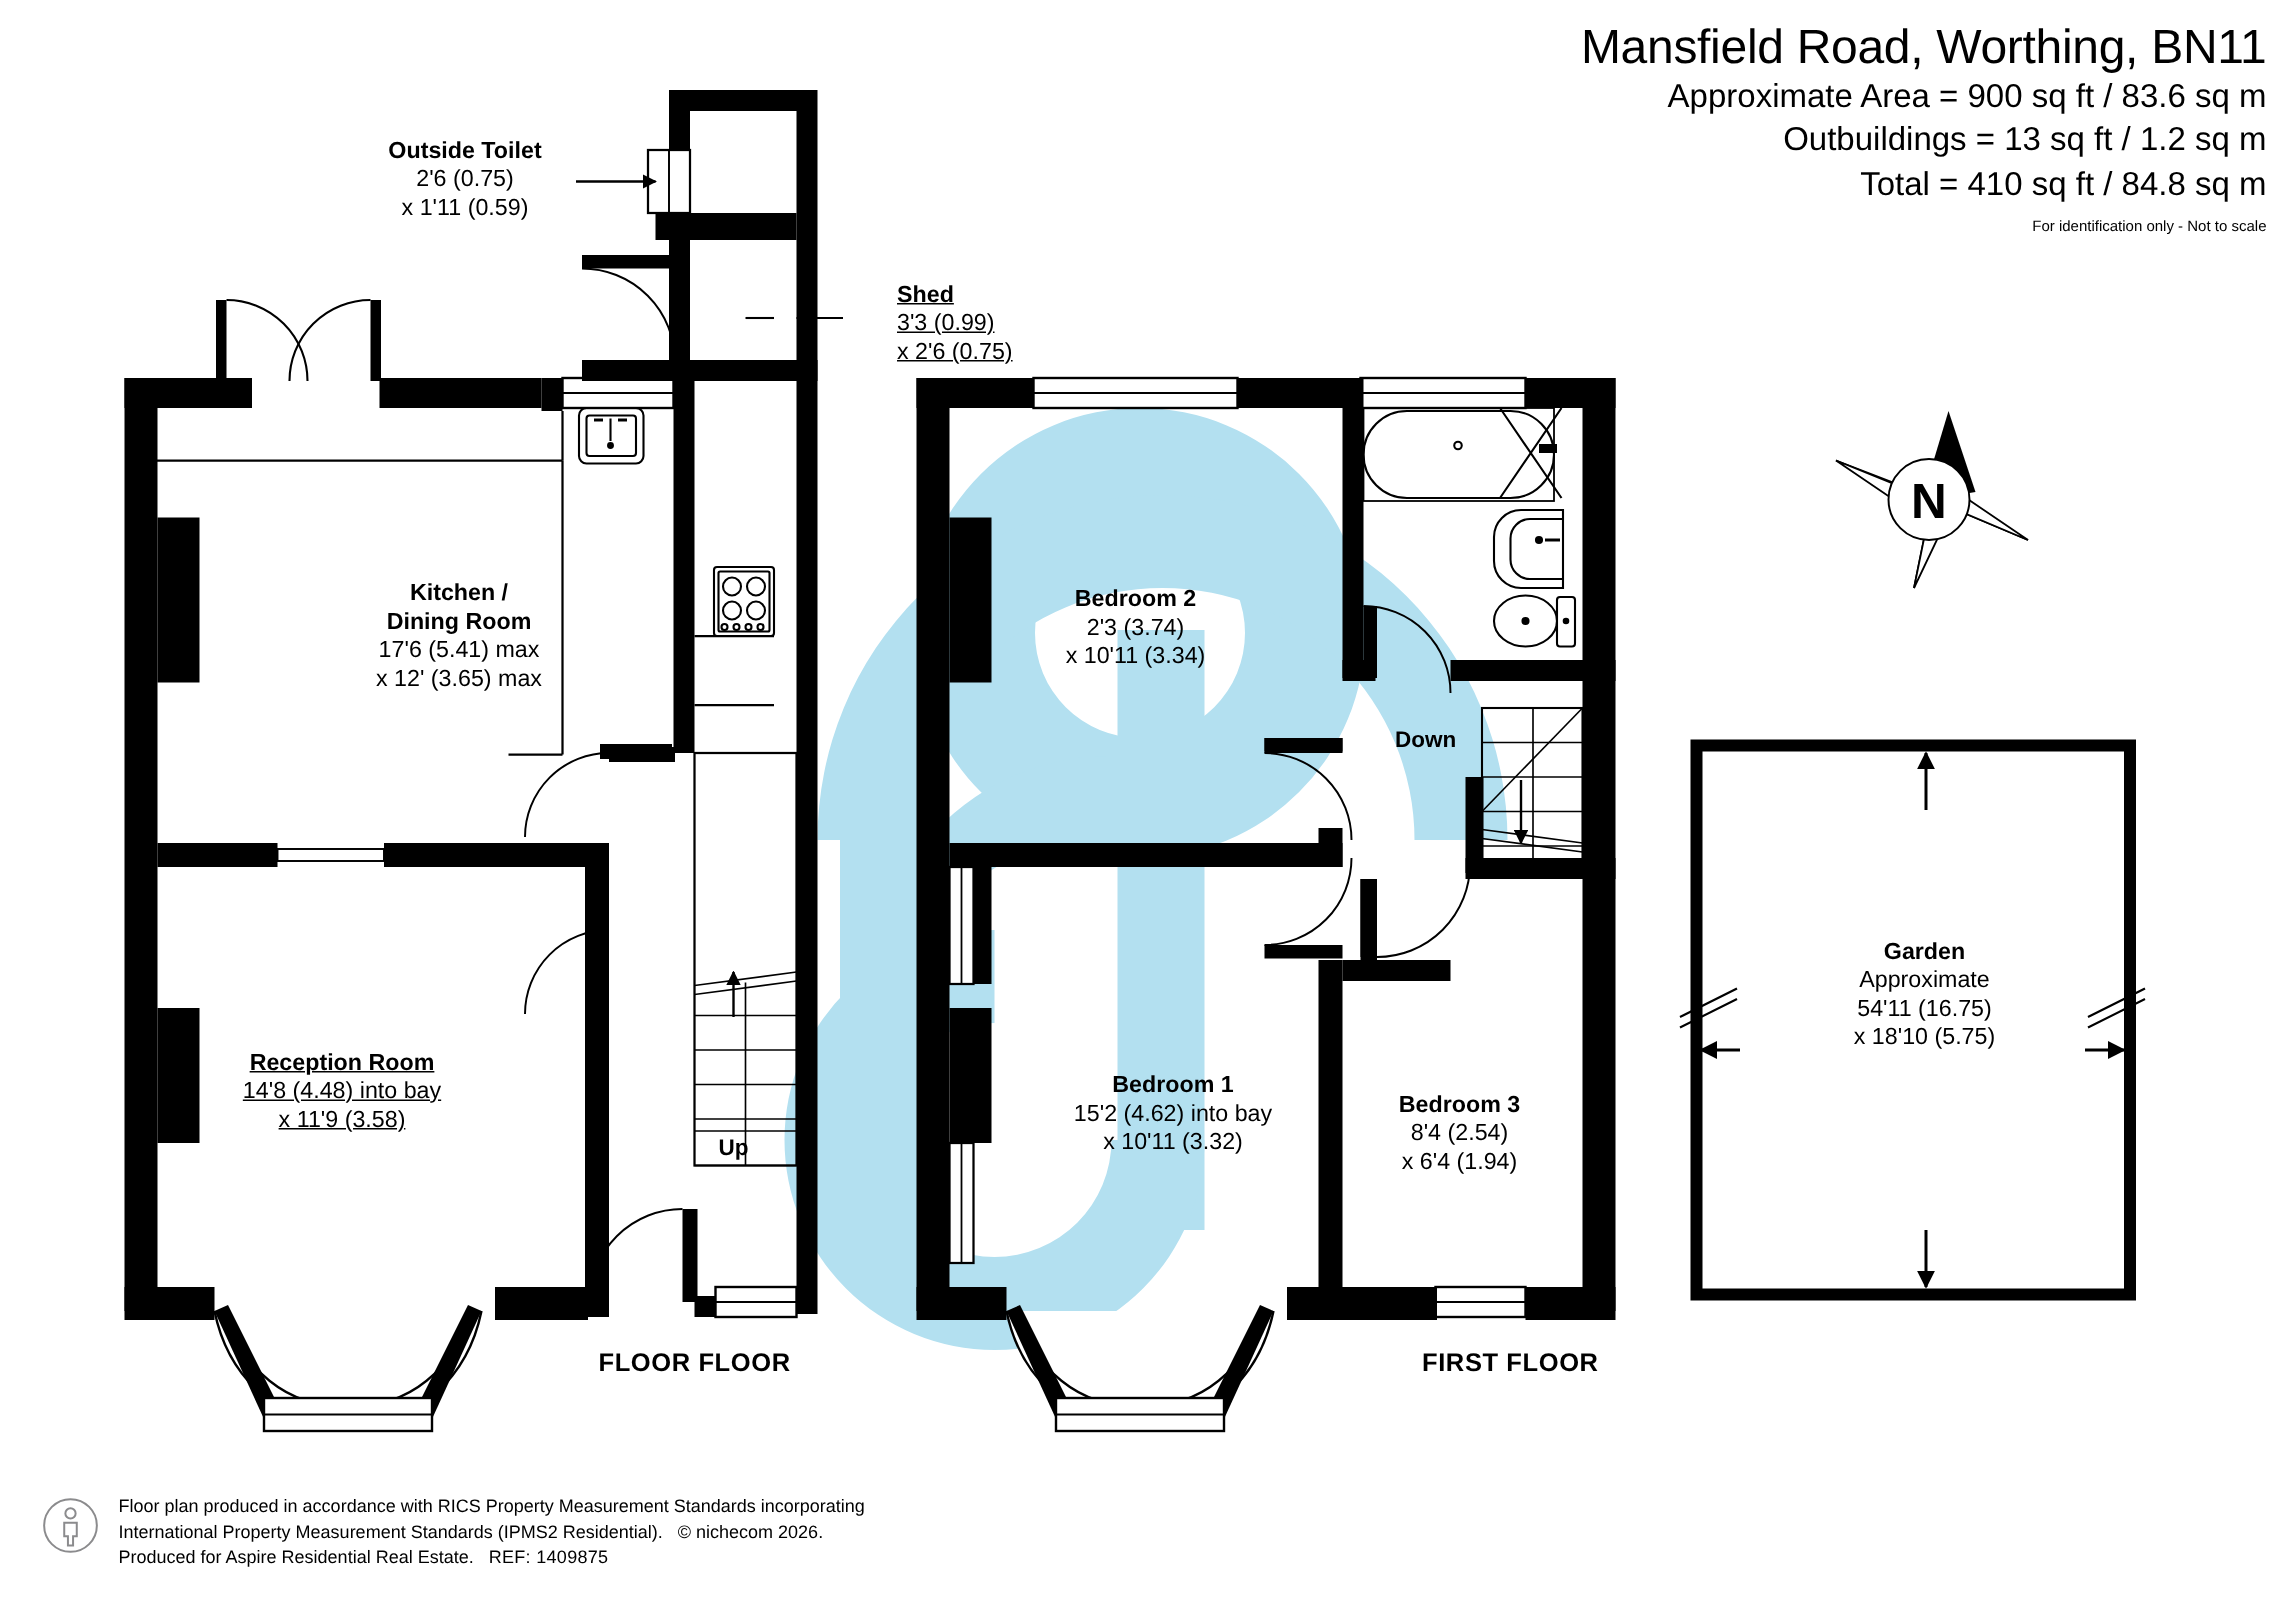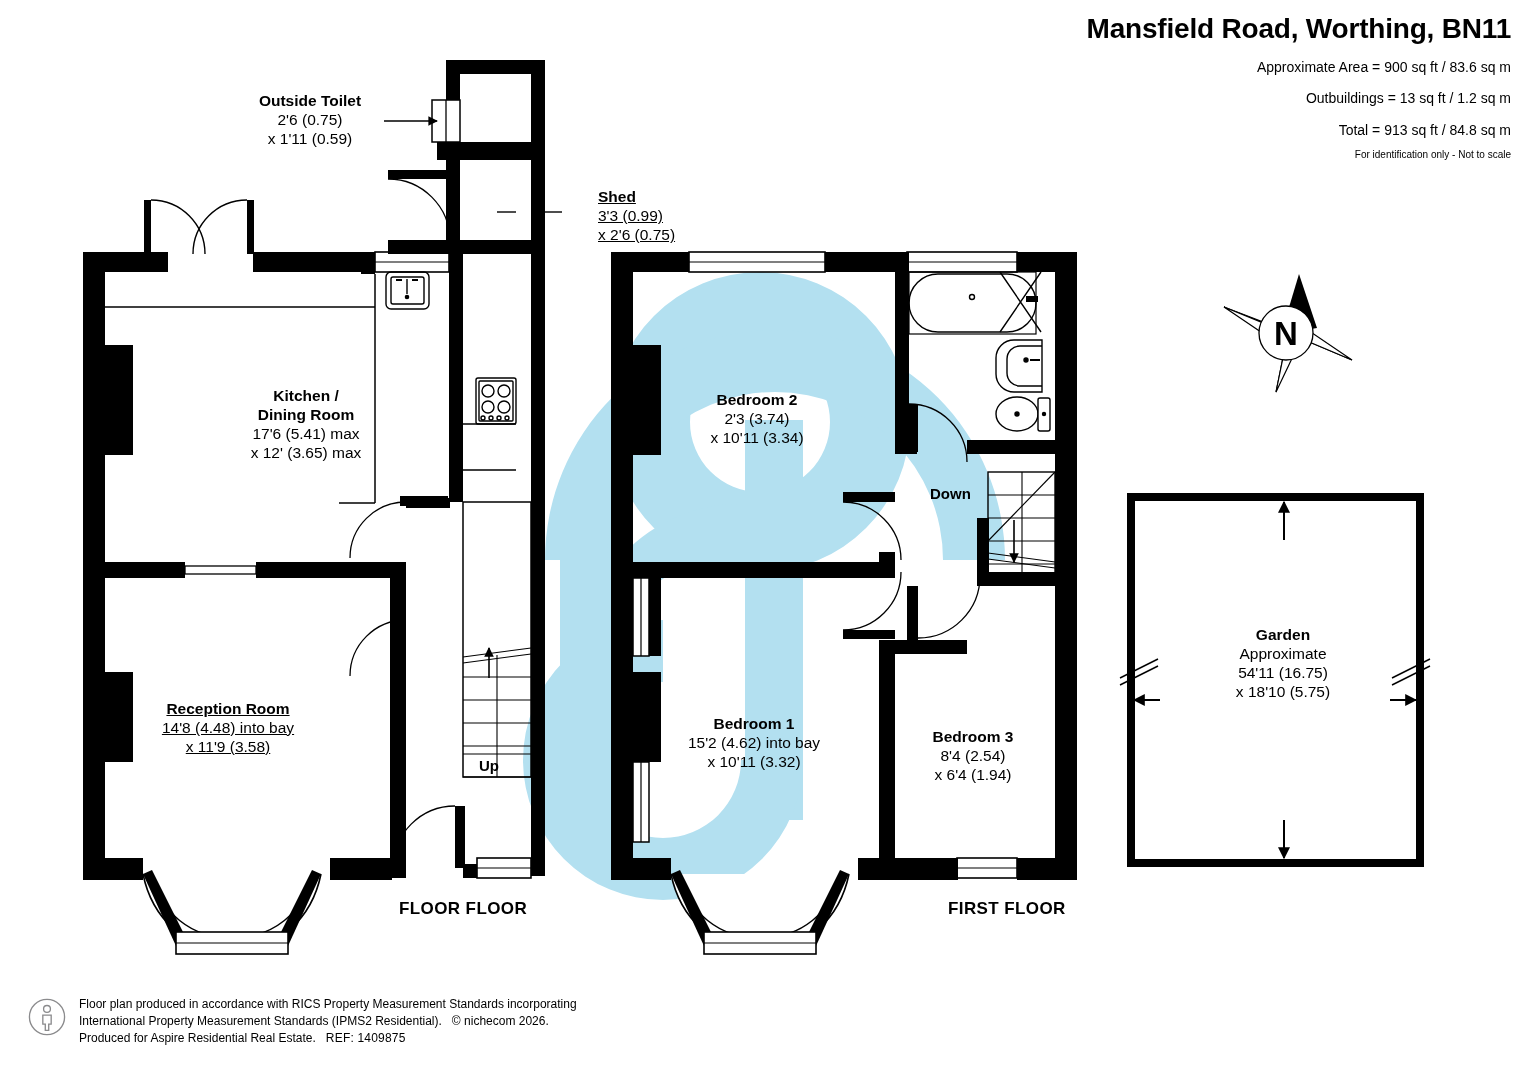--- a/index.html
+++ b/index.html
@@ -5,22 +5,22 @@
 <style>
   html,body{margin:0;padding:0;background:#ffffff;}
   body{
     width:1527px;height:1080px;position:relative;overflow:hidden;
     font-family:"Liberation Sans", sans-serif;color:#000;
   }
   .plan-root{position:absolute;inset:0;}
 
   
   #header{position:absolute;right:16px;top:14px;text-align:right;}
-  #header .title{font-size:28px;font-weight:bold;letter-spacing:-0.2px;line-height:1.1;}
-  #header .areaLine{font-size:14px;line-height:1.33;margin-top:13px;}
+  #header .title{font-size:32px;font-weight:normal;letter-spacing:-0.2px;line-height:1.1;}
+  #header .areaLine{font-size:22px;line-height:1.33;margin-top:0;}
   #header .note{font-size:10px;margin-top:9px;}
 
   
   #drawing{position:absolute;left:0;top:0;width:1527px;height:1080px;}
 
   
   .lbl{position:absolute;text-align:center;line-height:1.22;white-space:nowrap;}
   .lbl .n{font-weight:bold;font-size:15.5px;}
   .lbl .d{font-size:15.5px;}
   .floorlbl{position:absolute;font-weight:bold;font-size:17px;letter-spacing:0.4px;}
@@ -34,21 +34,21 @@
 </style>
 </head>
 <body>
 
 <div class="plan-root">
 
   <div id="header">
     <div class="title">Mansfield Road, Worthing, BN11</div>
     <div class="areaLine">Approximate Area = 900 sq ft / 83.6 sq m</div>
     <div class="areaLine">Outbuildings = 13 sq ft / 1.2 sq m</div>
-    <div class="areaLine">Total = 913 sq ft / 84.8 sq m</div>
+    <div class="areaLine">Total = 410 sq ft / 84.8 sq m</div>
     <div class="note">For identification only - Not to scale</div>
   </div>
 
   <svg id="drawing" viewBox="0 0 1527 1080">
     <defs>
       <marker id="arrHead" viewBox="0 0 10 10" refX="9" refY="5" markerWidth="6" markerHeight="6" orient="auto-start-reverse">
         <path d="M0,0 L10,5 L0,10 z" fill="#000"></path>
       </marker>
       <clipPath id="gfClip">
         <path d="M83,252 H545 V880 H83 Z"></path>
@@ -395,21 +395,21 @@
     <div class="d">14'8 (4.48) into bay</div>
     <div class="d">x 11'9 (3.58)</div>
   </div>
 
   <div class="lbl" style="left:757px;top:391px;transform:translateX(-50%);">
     <div class="n">Bedroom 2</div>
     <div class="d">2'3 (3.74)</div>
     <div class="d">x 10'11 (3.34)</div>
   </div>
 
-  <div class="lbl" style="left:754px;top:715px;transform:translateX(-50%);">
+  <div class="lbl" style="left:782px;top:715px;transform:translateX(-50%);">
     <div class="n">Bedroom 1</div>
     <div class="d">15'2 (4.62) into bay</div>
     <div class="d">x 10'11 (3.32)</div>
   </div>
 
   <div class="lbl" style="left:973px;top:728px;transform:translateX(-50%);">
     <div class="n">Bedroom 3</div>
     <div class="d">8'4 (2.54)</div>
     <div class="d">x 6'4 (1.94)</div>
   </div>

